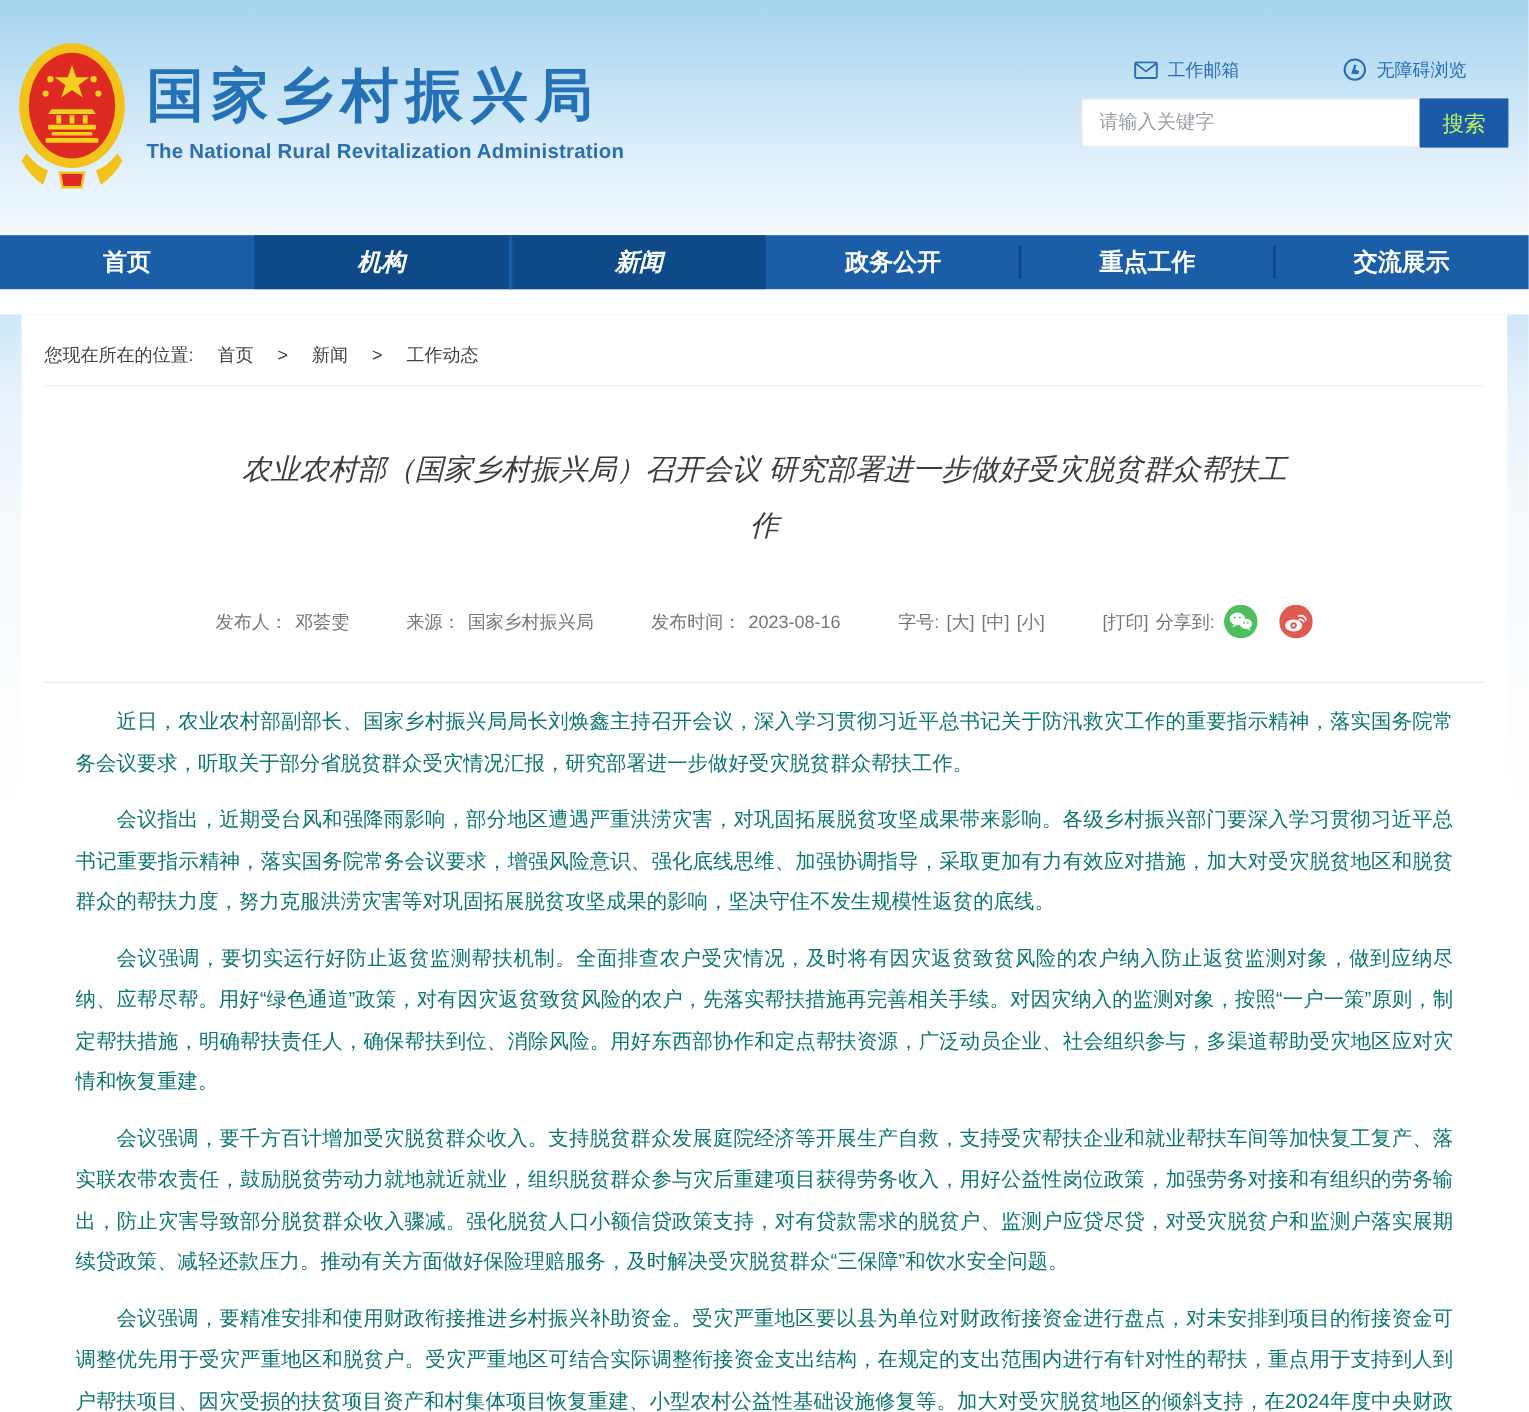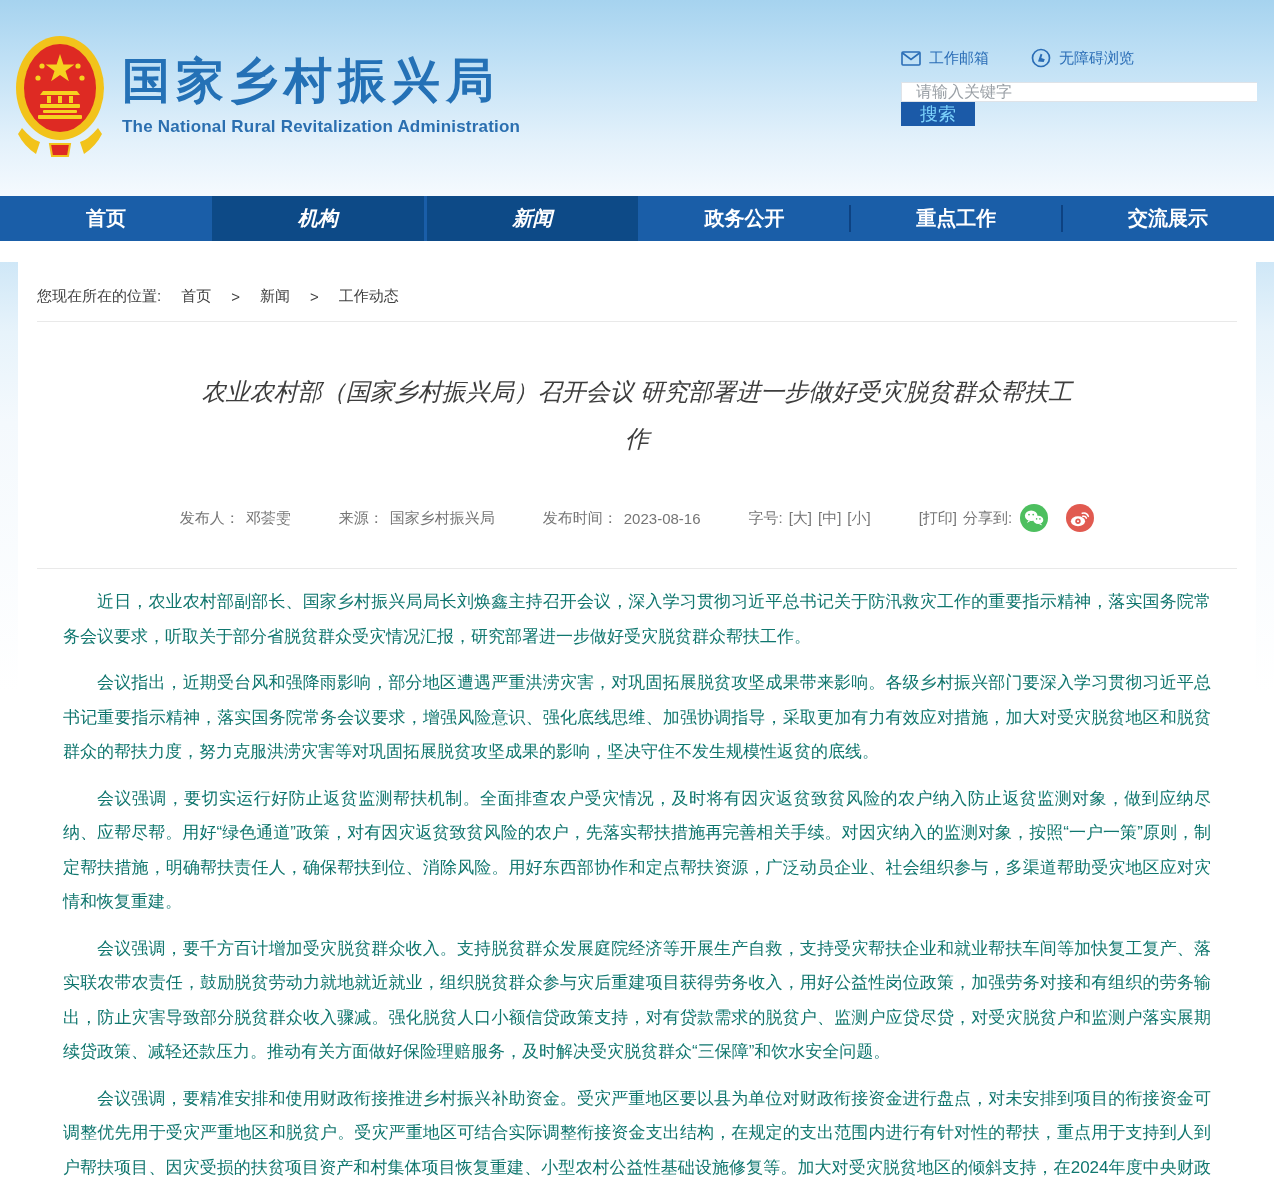--- a/index.html
+++ b/index.html
@@ -35,31 +35,31 @@
     color: #2b6fb0;
     font-size: 17px;
     font-weight: 600;
     margin-top: 8px;
     letter-spacing: 0.2px;
   }
   .header-right { width: 356px; padding-top: 16px; }
   .quick-links { display: flex; align-items: center; gap: 42px; margin-bottom: 14px; }
   .quick-link {
     display: flex; align-items: center; gap: 8px;
-    color: #2a6db6; font-size: 15px; cursor: pointer; text-decoration: none;
-  }
-  .search-box { display: flex; width: 356px; height: 41px; flex-direction: column; }
+    color: #2a6db6; font-size: 15px; cursor: pointer; text-decoration: none; margin-left: 44px;
+  }
+  .search-box { display: flex; width: 356px; height: 41px; }
   .search-box input {
     flex: 1; border: 1px solid #dfe3e8; border-right: none;
     padding: 0 14px; font-size: 16px; color: #333; outline: none;
     font-family: inherit; background: #fff;
   }
   .search-box input::placeholder { color: #9aa0a6; }
   .search-btn {
-    width: 74px; border: none; background: #1b5aa8; color: #7dd3fc;
+    width: 74px; border: none; background: #1b5aa8; color: #bef264;
     font-size: 18px; cursor: pointer; font-family: inherit;
   }
   
   .main-nav { height: 45px; display: flex; background: #1a5ea8; }
   .nav-item {
     flex: 1; display: flex; align-items: center; justify-content: center;
     color: #fff; font-size: 20px; font-weight: bold; cursor: pointer;
     position: relative; text-decoration: none;
   }
   .nav-item.dark { background: #0d4a87; font-style: italic; }

